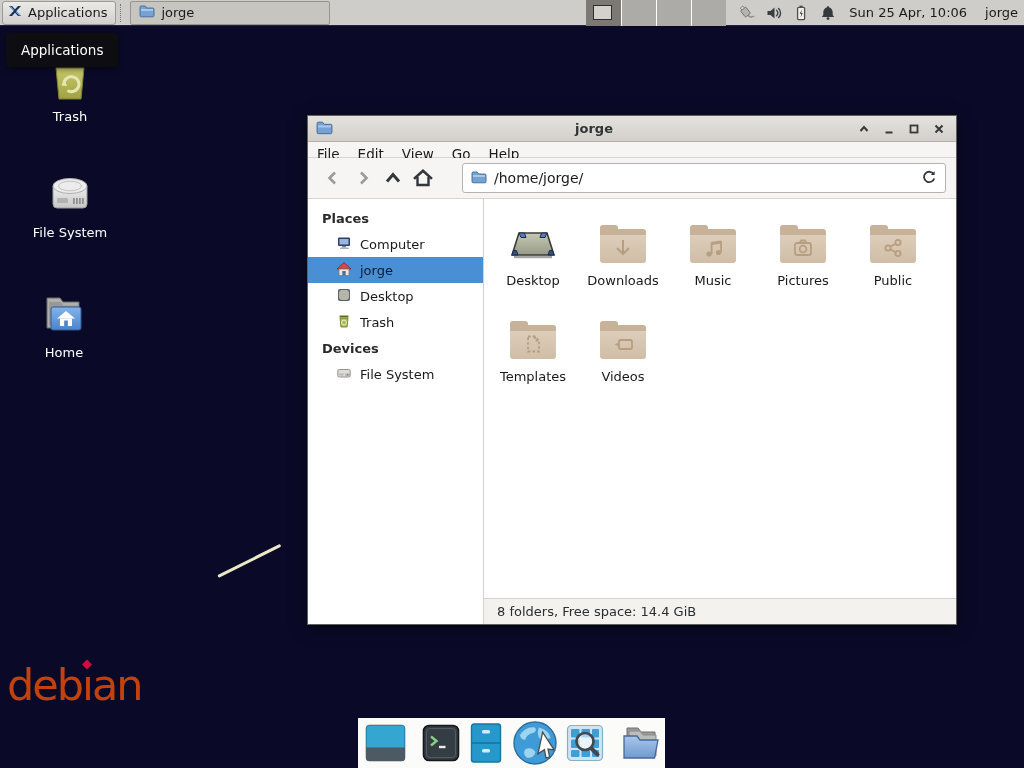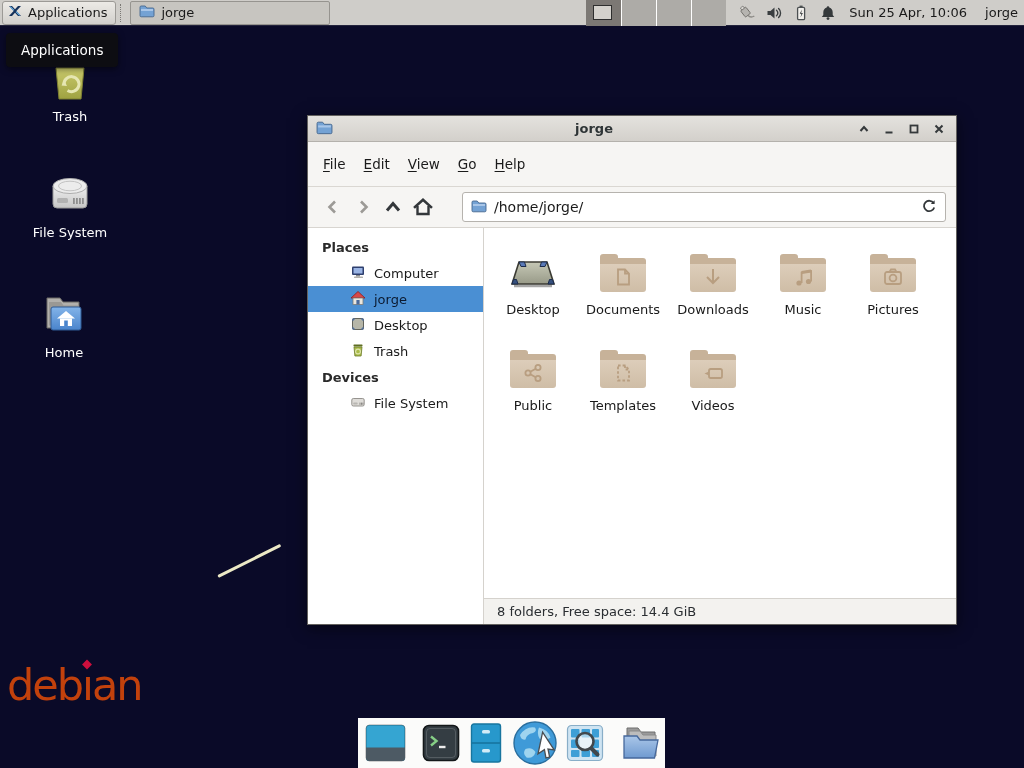--- a/index.html
+++ b/index.html
@@ -44,34 +44,34 @@
 
   
   .window { position:absolute; left:307px; top:115px; width:650px; height:510px;
             background:#fff; border:1px solid #63615e; box-shadow:0 3px 14px rgba(0,0,0,.55);
             z-index:10; display:flex; flex-direction:column; }
   .titlebar { height:26px; background:linear-gradient(#e4e2de,#d3d0cb);
               border-bottom:1px solid #b4b1ac; display:flex; align-items:center; padding:0 8px; }
   .titlebar .title { flex:1; text-align:center; font-weight:bold; color:#2e3436; font-size:13px; }
   .win-ctrls { display:flex; align-items:center; gap:7px; }
   .win-ctrl { width:18px; height:18px; display:flex; align-items:center; justify-content:center; }
-  .menubar { height:45px; background:#f6f5f3; border-bottom:1px solid #dad7d2;
-             display:flex; align-items:center; padding-left:6px; }
+  .menubar { height:16px; background:#f6f5f3; border-bottom:1px solid #dad7d2;
+             display:flex; align-items:flex-start; }
   .menu-item { padding:4px 9px; color:#1a1a1a; font-size:13.5px; }
   .toolbar { height:41px; background:#f6f5f3; border-bottom:1px solid #d8d5d0;
              display:flex; align-items:center; padding:0 10px; }
   .tool-btn { width:30px; height:30px; display:flex; align-items:center; justify-content:center; }
   .pathbar { flex:1; height:30px; margin-left:24px; background:#fff; border:1px solid #b6b3ae;
              border-radius:3px; display:flex; align-items:center; padding:0 8px; }
   .pathbar .path-text { margin-left:7px; flex:1; font-size:14px; color:#1a1a1a; }
 
   .win-body { flex:1; display:flex; min-height:0; }
   .sidebar { width:176px; background:#fff; border-right:1px solid #d5d2cd; padding-top:6px; }
   .sb-header { font-weight:bold; color:#2a2a2a; padding:6px 0 5px 14px; font-size:13px; }
-  .sb-item { height:26px; display:flex; align-items:center; padding-left:42px; gap:8px;
+  .sb-item { height:26px; display:flex; align-items:center; padding-left:28px; gap:8px;
              color:#1a1a1a; font-size:13px; }
   .sb-item.selected { background:#4a8fd3; color:#0b1a30; }
   .right-col { flex:1; display:flex; flex-direction:column; min-width:0; }
   .files { flex:1; background:#fff; padding:16px 0 0 4px;
            display:grid; grid-template-columns:repeat(5,90px); grid-auto-rows:96px; }
   .fitem { display:flex; flex-direction:column; align-items:center; }
   .fitem .ibox { height:56px; display:flex; align-items:center; justify-content:center; }
   .fitem .lbl { margin-top:2px; font-size:13px; color:#1a1a1a; text-align:center; }
   .ffolder { position:relative; width:46px; height:31px; margin-top:9px;
              background:linear-gradient(#decfbc,#cfbda6); border-radius:3px; }
@@ -396,31 +396,20 @@
                 <path d="M12 12 l5.5 0 1.5 4.5 -5 0 Z" fill="#5a7ab8" stroke="#1d2c4d"></path>
                 <path d="M40 12 l-5.5 0 -1.5 4.5 5 0 Z" fill="#5a7ab8" stroke="#1d2c4d"></path>
                 <path d="M5 34 l6 0 -1.5 -4.5 -3 0 Z" fill="#35507e" stroke="#1d2c4d"></path>
                 <path d="M47 34 l-6 0 1.5 -4.5 3 0 Z" fill="#35507e" stroke="#1d2c4d"></path>
                 <path d="M7 36 H45" stroke="rgba(0,0,0,.35)" stroke-width="2.4"></path>
               </svg>
             </div>
             <span class="lbl">Desktop</span>
           </div>
 
-          <div class="fitem">
-            <div class="ibox">
-                <div class="ffolder">
-              <svg width="24" height="24" viewBox="0 0 24 24" fill="none" stroke="#b89e80" stroke-width="1.8">
-                <path d="M7 4.5 h7 l4 4 v11 H7 Z"></path>
-                    <path d="M14 4.5 v4 h4"></path>
-              </svg>
-            </div>
-              </div>
-            <span class="lbl">Documents</span>
-          </div>
 
           <div class="fitem">
             <div class="ibox">
                 <div class="ffolder">
               <svg width="24" height="24" viewBox="0 0 24 24" fill="none" stroke="#b89e80" stroke-width="2">
                 <path d="M12 4 V17 M6 12 l6 6 6 -6"></path>
               </svg>
             </div>
               </div>
             <span class="lbl">Downloads</span>

